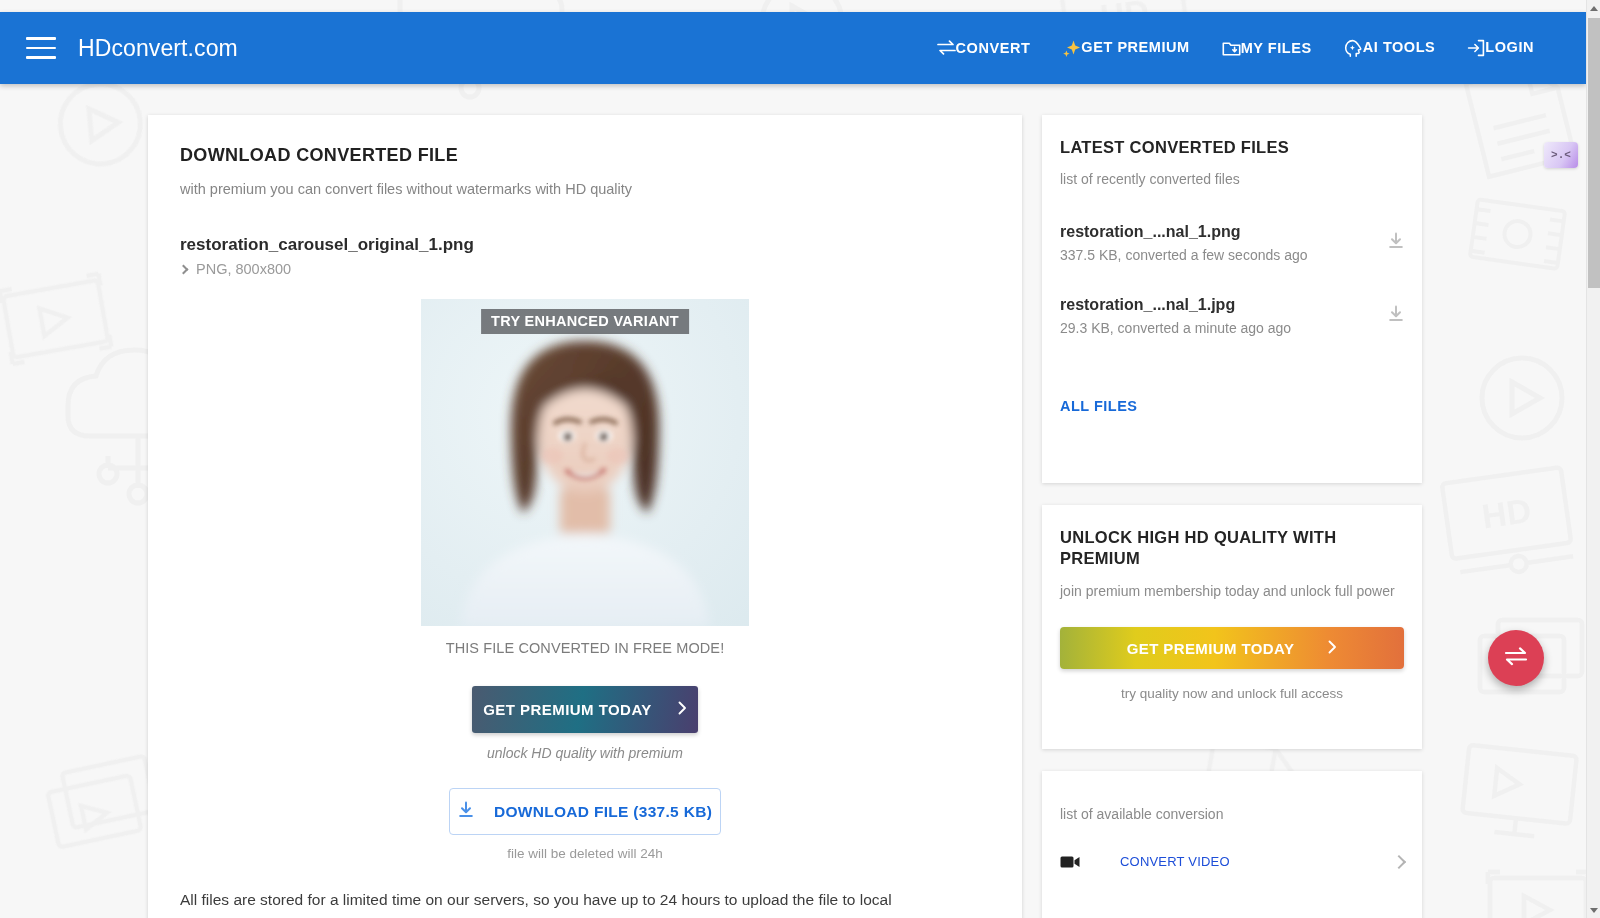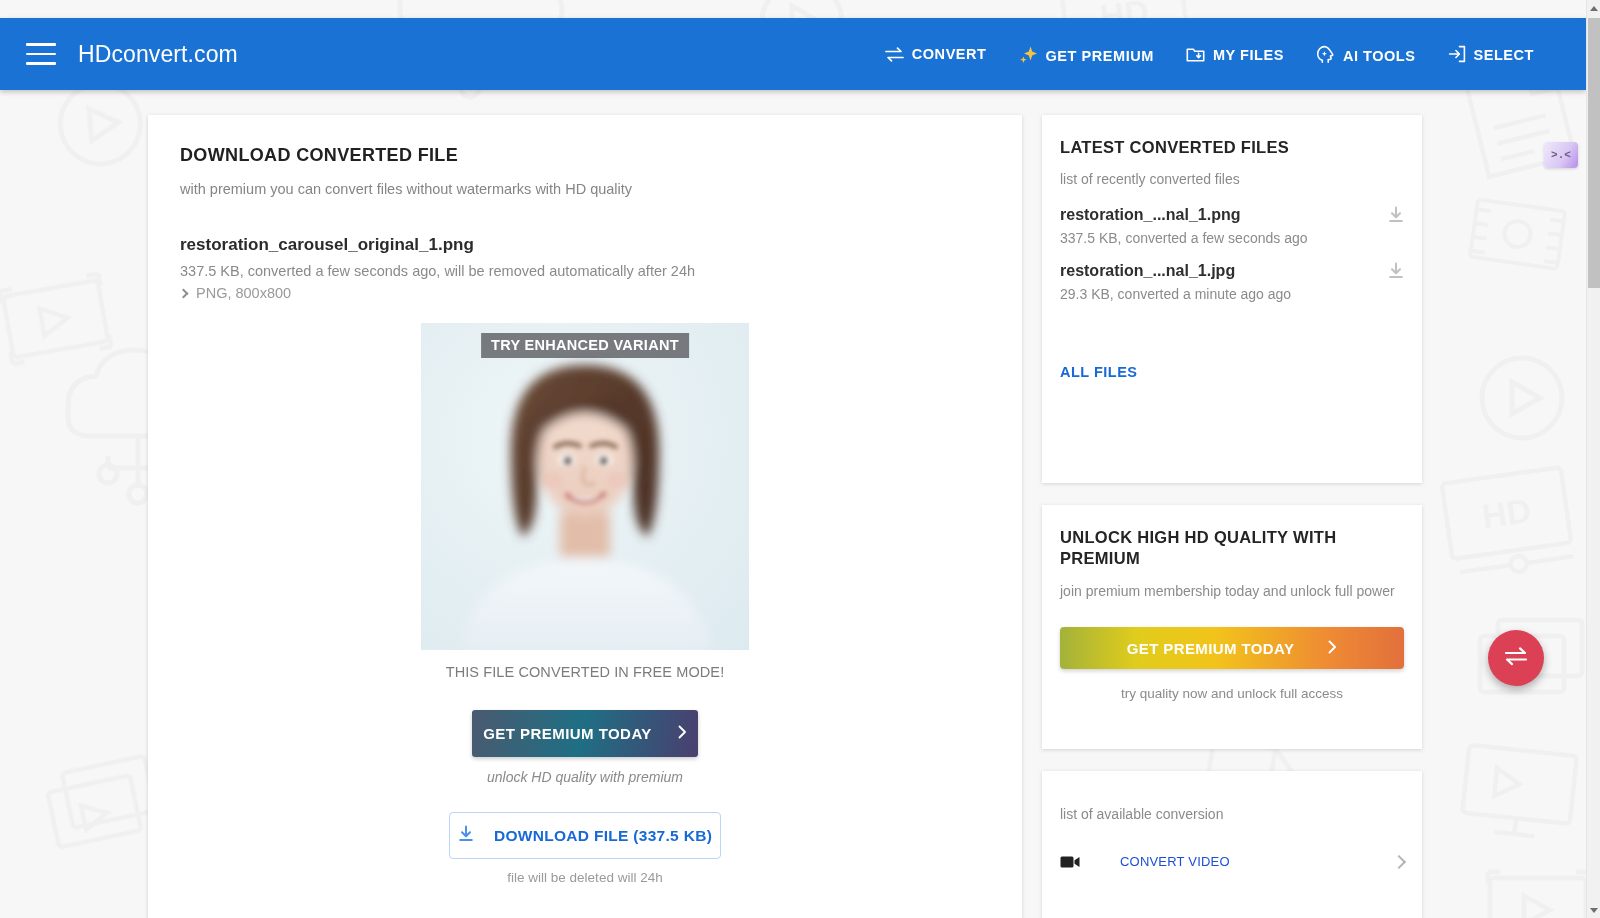--- a/index.html
+++ b/index.html
@@ -20,21 +20,21 @@
   #bg-pattern {
     position: absolute; inset: 0;
     background-color: #f7f7f7;
     opacity: 1;
     pointer-events: none;
   }
   #bg-pattern svg { width: 100%; height: 100%; display: block; }
 
   
   #header {
-    position: absolute; top: 18px; left: 0;
+    position: absolute; top: 12px; left: 0;
     width: 1586px; height: 72px;
     background: #1a73d4;
     display: flex; align-items: center;
     z-index: 40;
     box-shadow: 0 2px 5px rgba(0,0,0,.22);
   }
   .burger {
     width: 30px; height: 22px;
     margin-left: 26px; margin-right: 22px;
     display: flex; flex-direction: column; justify-content: space-between;
@@ -43,21 +43,21 @@
   .burger span { display: block; height: 2.6px; background: #fff; border-radius: 1px; }
   #brand {
     color: #fff; font-size: 23px; font-weight: 400;
     letter-spacing: .1px; cursor: pointer;
   }
   #nav {
     margin-left: auto; margin-right: 36px;
     display: flex; align-items: center; gap: 0px;
   }
   .nav-item {
-    display: flex; align-items: flex-end; gap: 8px;
+    display: flex; align-items: flex-start; gap: 0;
     color: #fff; font-size: 14.5px; font-weight: 700;
     letter-spacing: .55px;
     padding: 8px 16px;
     cursor: pointer; white-space: nowrap;
   }
   .nav-item .ico { display: flex; align-items: center; }
   .nav-item svg { display: block; }
 
   
   #content {
@@ -171,22 +171,22 @@
   }
   .panel-title {
     font-size: 16.5px; font-weight: 700; color: #242424;
     letter-spacing: .3px; line-height: 1.3;
     text-transform: uppercase;
   }
   .panel-sub {
     margin-top: 11px; font-size: 14px; color: #8b8b8b; line-height: 1.45;
   }
   .file-row {
-    display: flex; 
-    margin-top: 16px; cursor: pointer;
+    display: flex; align-items: center;
+    margin-top: 33px; cursor: pointer;
   }
   .file-row .fr-text { flex: 1; min-width: 0; }
   .fr-name { font-size: 16px; font-weight: 700; color: #2e2e2e; }
   .fr-meta { margin-top: 6px; font-size: 14px; color: #8b8b8b; }
   .fr-dl { margin-left: 10px; flex: 0 0 auto; opacity: .55; }
   #all-files-link {
     display: inline-block;
     margin-top: 62px;
     font-size: 14.5px; font-weight: 700; color: #1769d8;
     letter-spacing: .5px; cursor: pointer; text-decoration: none;
@@ -395,34 +395,33 @@
         <span>AI TOOLS</span>
       </div>
 
       <div class="nav-item">
         <span class="ico">
           <svg width="18" height="18" viewBox="0 0 18 18" fill="none" stroke="#fff" stroke-width="1.6">
             <path d="M11.5 1.6h4.9v14.8h-4.9" stroke-linecap="round" stroke-linejoin="round"></path>
             <path d="M1.6 9h9.2M7.9 5.5 11.4 9l-3.5 3.5" stroke-linecap="round" stroke-linejoin="round"></path>
           </svg>
         </span>
-        <span>SELECT</span>
+        <span>LOGIN</span>
       </div>
 
     </div>
   </div>
 
   <div id="content">
 
     <div id="main-card">
       <div class="card-title">DOWNLOAD CONVERTED FILE</div>
       <div class="card-sub">with premium you can convert files without watermarks with HD quality</div>
 
       <div id="file-name">restoration_carousel_original_1.png</div>
-      <div id="file-meta">337.5 KB, converted a few seconds ago, will be removed automatically after 24h</div>
       <div id="file-format">
         <span class="chev-right-sm"></span>
         <span>PNG, 800x800</span>
       </div>
 
       <div id="preview-wrap">
         <div id="preview">
           <svg class="photo" viewBox="0 0 328 327" preserveAspectRatio="none" xmlns="http://www.w3.org/2000/svg">
             <defs>
               <radialGradient id="bgGrad" cx="40%" cy="35%" r="95%">

